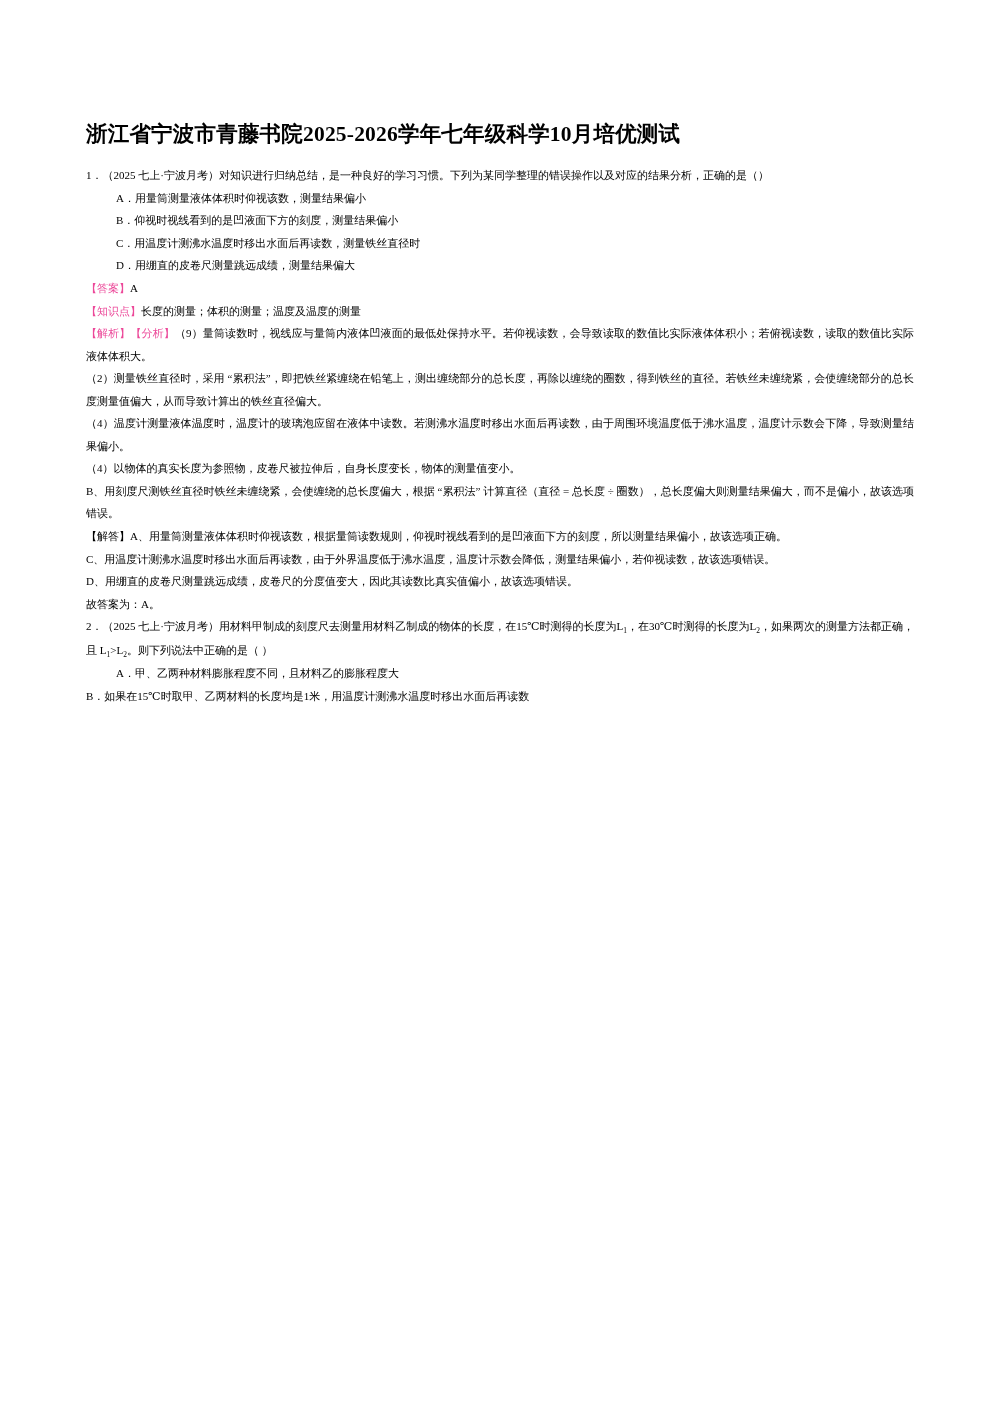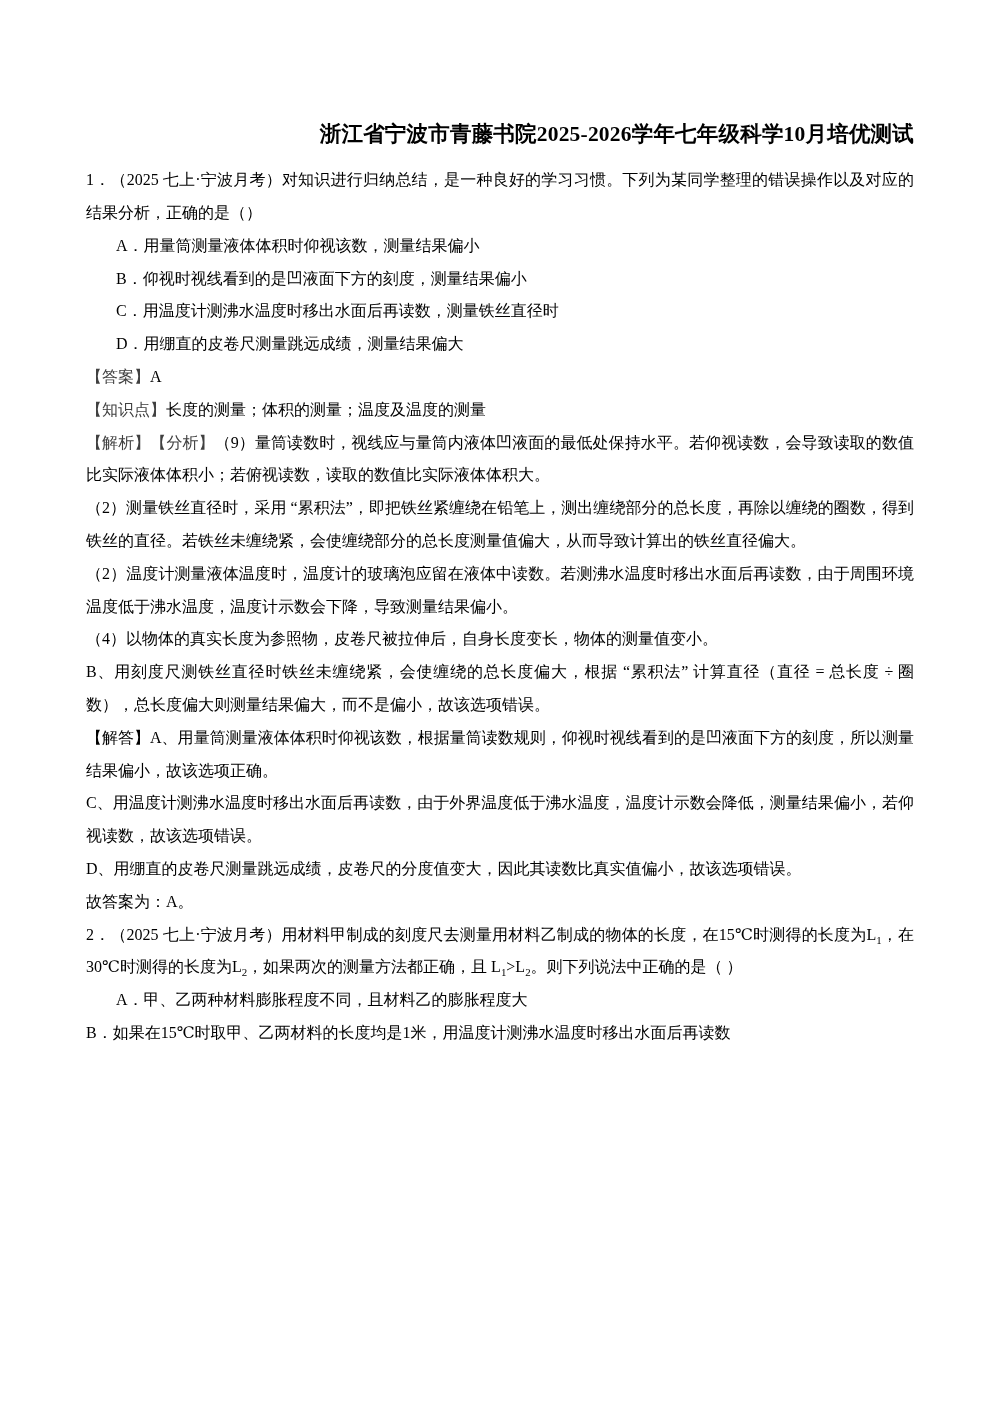--- a/index.html
+++ b/index.html
@@ -15,43 +15,43 @@
     position: relative;
     overflow: hidden;
   }
   .page {
     box-sizing: border-box;
     width: 1000px;
     min-height: 1414px;
     padding: 118px 86px 40px 86px;
   }
   .doc-title {
-    text-align: right;
+    text-align: left;
     font-size: 21.5px;
     font-weight: bold;
     letter-spacing: 0.2px;
     margin: 0 0 14px 0;
     line-height: 1.5;
   }
   .p {
-    font-size: 16px;
+    font-size: 11px;
     line-height: 2.05;
     margin: 0;
     text-align: justify;
     text-justify: inter-ideograph;
   }
   .opt {
     padding-left: 30px;
   }
   .hang {
     padding-left: 30px;
     text-indent: -30px;
   }
   .tag {
-    color: #404040;
+    color: #ec4899;
   }
   sub {
     font-size: 0.68em;
     vertical-align: sub;
   }
 </style>
 </head>
 <body>
 
 <div class="page">
@@ -66,21 +66,21 @@
     <p class="p opt">C．用温度计测沸水温度时移出水面后再读数，测量铁丝直径时</p>
     <p class="p opt">D．用绷直的皮卷尺测量跳远成绩，测量结果偏大</p>
 
     <p class="p"><span class="tag">【答案】</span><span>A</span></p>
 
     <p class="p"><span class="tag">【知识点】</span><span>长度的测量；体积的测量；温度及温度的测量</span></p>
 
     <p class="p"><span class="tag">【解析】</span><span class="tag">【分析】</span><span>（9）量筒读数时，视线应与量筒内液体凹液面的最低处保持水平。若仰视读数，会导致读取的数值比实际液体体积小；若俯视读数，读取的数值比实际液体体积大。</span></p>
 
     <p class="p">（2）测量铁丝直径时，采用 “累积法”，即把铁丝紧缠绕在铅笔上，测出缠绕部分的总长度，再除以缠绕的圈数，得到铁丝的直径。若铁丝未缠绕紧，会使缠绕部分的总长度测量值偏大，从而导致计算出的铁丝直径偏大。</p>
-    <p class="p">（2）温度计测量液体温度时，温度计的玻璃泡应留在液体中读数。若测沸水温度时移出水面后再读数，由于周围环境温度低于沸水温度，温度计示数会下降，导致测量结果偏小。</p>
+    <p class="p">（4）温度计测量液体温度时，温度计的玻璃泡应留在液体中读数。若测沸水温度时移出水面后再读数，由于周围环境温度低于沸水温度，温度计示数会下降，导致测量结果偏小。</p>
     <p class="p">（4）以物体的真实长度为参照物，皮卷尺被拉伸后，自身长度变长，物体的测量值变小。</p>
 
     <p class="p">B、用刻度尺测铁丝直径时铁丝未缠绕紧，会使缠绕的总长度偏大，根据 “累积法” 计算直径（直径 = 总长度 ÷ 圈数），总长度偏大则测量结果偏大，而不是偏小，故该选项错误。</p>
 
     <p class="p"><span>【解答】</span><span>A、用量筒测量液体体积时仰视该数，根据量筒读数规则，仰视时视线看到的是凹液面下方的刻度，所以测量结果偏小，故该选项正确。</span></p>
     <p class="p">C、用温度计测沸水温度时移出水面后再读数，由于外界温度低于沸水温度，温度计示数会降低，测量结果偏小，若仰视读数，故该选项错误。</p>
     <p class="p">D、用绷直的皮卷尺测量跳远成绩，皮卷尺的分度值变大，因此其读数比真实值偏小，故该选项错误。</p>
     <p class="p">故答案为：A。</p>
   </div>
 

